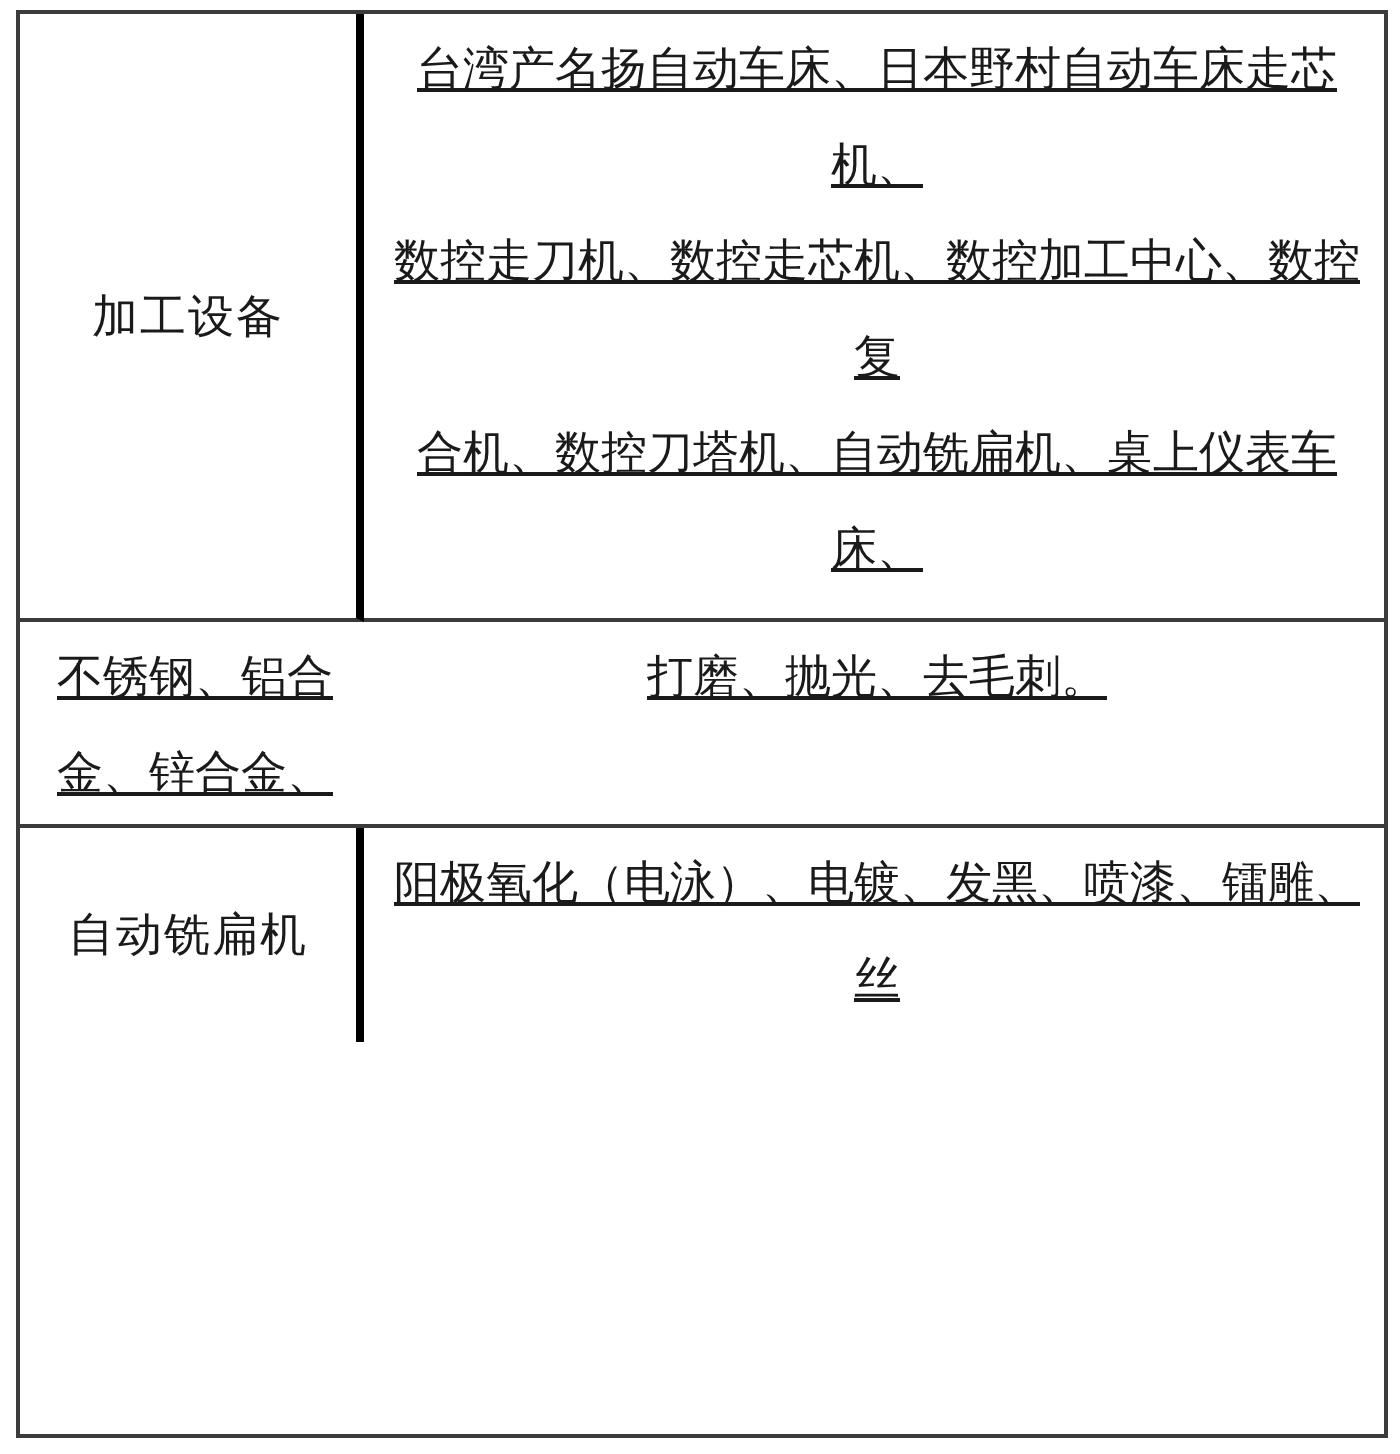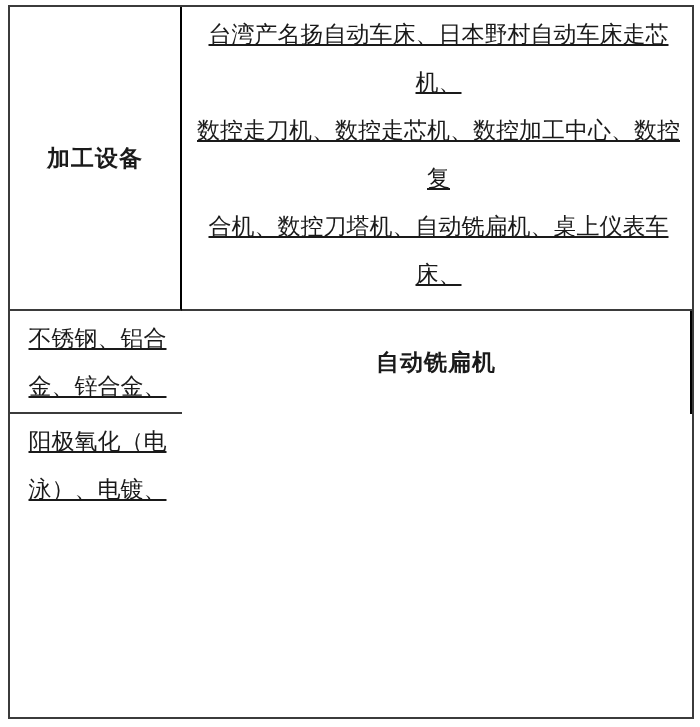--- a/index.html
+++ b/index.html
@@ -30,27 +30,26 @@
     grid-template-columns: 172px 1fr;
     grid-template-rows: 304px 103px 107px 104px 1fr;
     background: #ffffff;
   }
   .cell {
     box-sizing: border-box;
     overflow: hidden;
     font-size: 23px;
   }
   .label-cell {
-    border-right: 2px solid #000000;
+    border-right: 4px solid #000000;
     display: flex;
     align-items: center;
     justify-content: center;
     text-align: center;
     letter-spacing: 1px;
-    font-weight: bold;
   }
   .content-cell {
     padding: 4px 6px 0 9px;
     line-height: 48px;
     white-space: pre-line;
     text-align: center;
     text-decoration: underline;
   }
   .rb {
     border-bottom: 2px solid #3b3b3b;
@@ -67,19 +66,20 @@
 数控走刀机、数控走芯机、数控加工中心、数控复
 合机、数控刀塔机、自动铣扁机、桌上仪表车床、
 卧式铣床、冲床、钻床、平面磨、外圆磨、铣床、
 自动搓牙机、振动研磨机、离芯研磨机、磁力研磨
 机、烘干机等。</div>
 
 
     <div class="cell content-cell rb">不锈钢、铝合金、锌合金、黄铜、红铜、紫铜、碳
 钢（铁）、钢、铝型材、离芯研磨机。</div>
 
+    <div class="cell content-cell rb">打磨、抛光、去毛刺。</div>
 
     <div class="cell label-cell">自动铣扁机</div>
     <div class="cell content-cell">阳极氧化（电泳）、电镀、发黑、喷漆、镭雕、丝
 印、热处理等。</div>
 
   </div>
 </div>
 
 </body></html>

